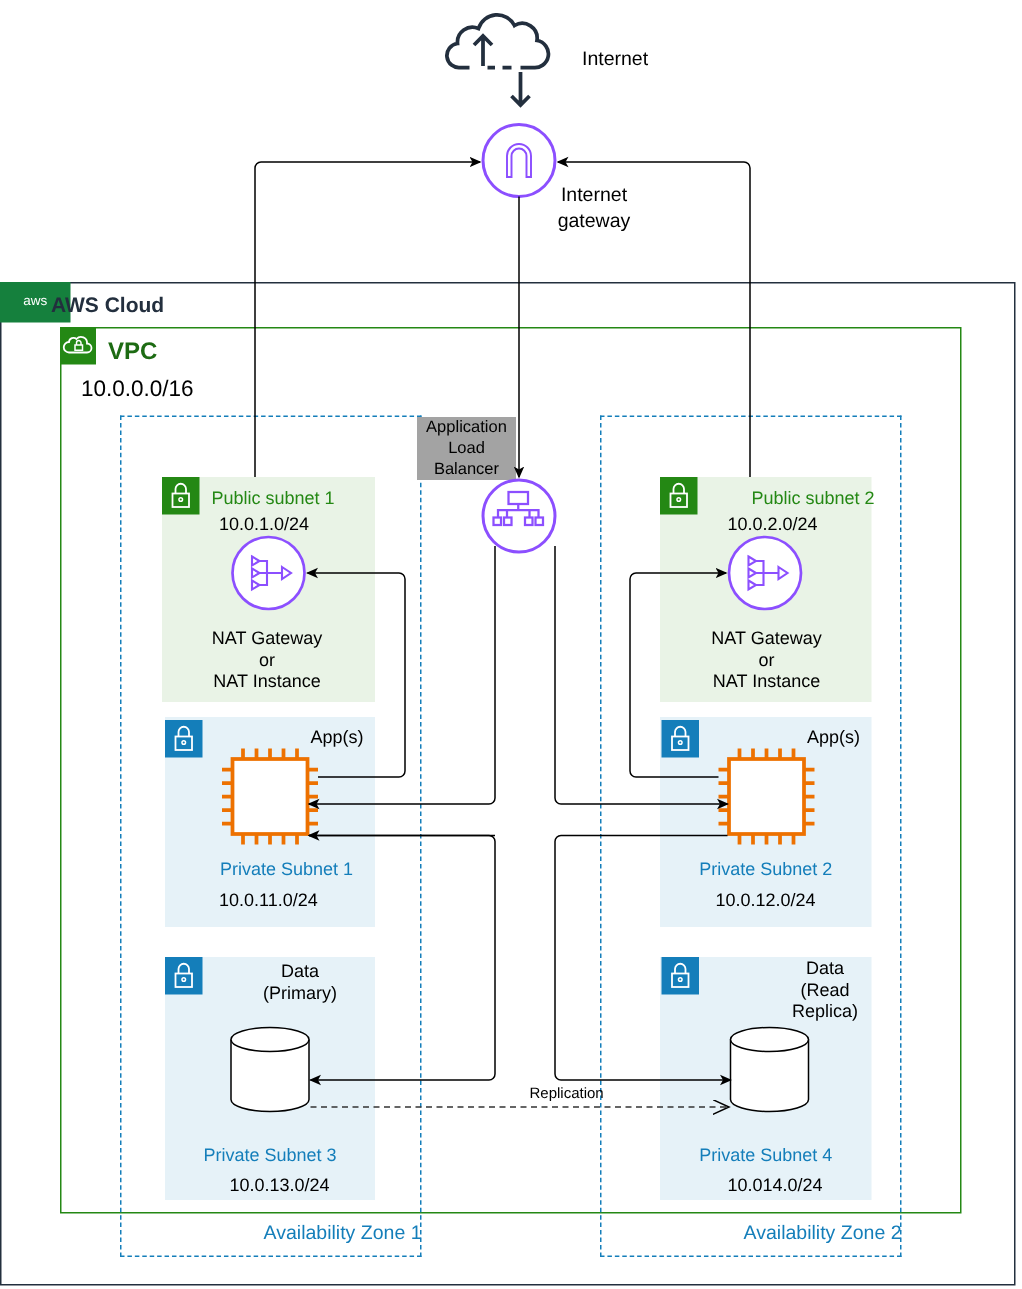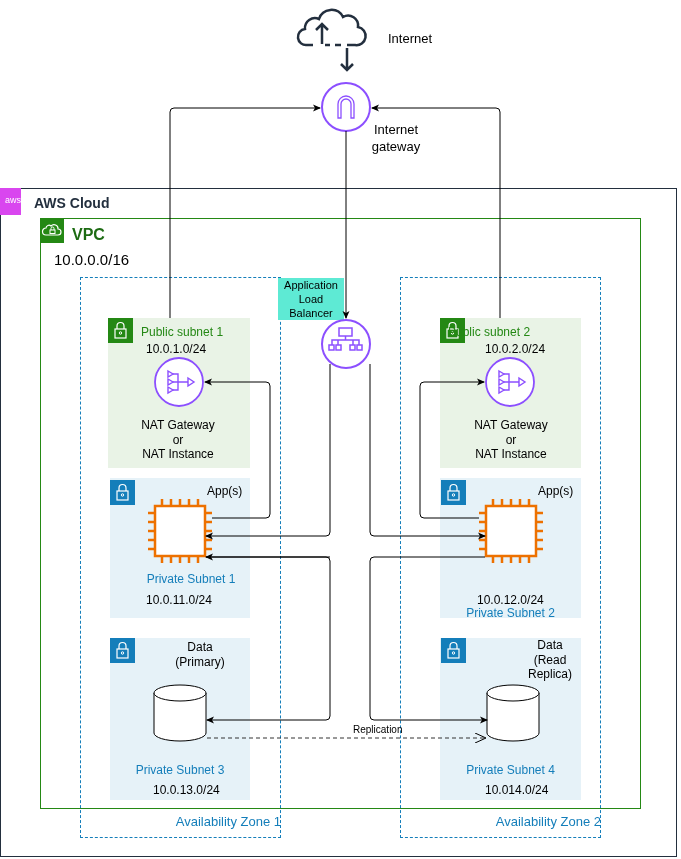--- a/index.html
+++ b/index.html
@@ -1,20 +1,20 @@
 <!DOCTYPE html>
 <html><head>
 <meta charset="utf-8">
 <style>
   html, body { margin: 0; padding: 0; background: #ffffff; }
   body { width: 681px; height: 859px; position: relative; overflow: hidden;
          font-family: "Liberation Sans", sans-serif; font-size: 12px; color: #000; }
   .abs { position: absolute; }
   .cloud-box { left: 0px; top: 188px; width: 677px; height: 669px; border: 1px solid #232f3e; box-sizing: border-box; }
-  .aws-badge { left: 0px; top: 188px; width: 21px; height: 27px; background: #d946ef; color: #fff; font-size: 9px; text-align: right; line-height: 24px; }
+  .aws-badge { left: 0px; top: 188px; width: 47px; height: 27px; background: #15803d; color: #fff; font-size: 9px; text-align: center; line-height: 24px; }
   .cloud-title { left: 34px; top: 195px; font-weight: bold; font-size: 14px; color: #232f3e; }
   .vpc-box { left: 40px; top: 218px; width: 601px; height: 591px; border: 1px solid #248814; box-sizing: border-box; }
   .vpc-badge { left: 40px; top: 218px; width: 24px; height: 25px; background: #248814; }
   .vpc-title { left: 72px; top: 226px; font-weight: bold; font-size: 16px; color: #1d6b13; }
   .vpc-cidr { left: 54px; top: 251px; font-size: 15px; }
   .az { border: 1px dashed #147eba; box-sizing: border-box; }
   .az1 { left: 80px; top: 277px; width: 201px; height: 561px; }
   .az2 { left: 400px; top: 277px; width: 201px; height: 561px; }
   .az-label { color: #147eba; font-size: 13px; text-align: right; width: 201px; }
   .pub { background: #e9f3e6; }
@@ -59,21 +59,21 @@
     </svg>
 </div>
 <div class="abs lock-green" style="left:440px; top:318px;">
   <svg width="25" height="25" viewBox="0 0 25 25">
       <rect x="7" y="11" width="11" height="9" fill="none" stroke="#fff" stroke-width="1.2"></rect>
       <path d="M9 11 v-3 a3.5 3.5 0 0 1 7 0 v3" fill="none" stroke="#fff" stroke-width="1.2"></path>
       <circle cx="12.5" cy="15" r="1.2" fill="none" stroke="#fff"></circle>
     </svg>
 </div>
 <div class="abs pub-title" style="left:141px; top:325px;">Public subnet 1</div>
-<div class="abs pub-title" style="left:448px; top:325px;">Public subnet 2</div>
+<div class="abs pub-title" style="left:501px; top:325px;">Public subnet 2</div>
 <div class="abs" style="left:146px; top:342px;">10.0.1.0/24</div>
 <div class="abs" style="left:485px; top:342px;">10.0.2.0/24</div>
 
 <div class="abs center-text" style="left:118px; top:418px; width:120px; line-height:14.5px;">
   <div>NAT Gateway</div>
   <div>or</div>
   <div>NAT Instance</div>
 </div>
 <div class="abs center-text" style="left:451px; top:418px; width:120px; line-height:14.5px;">
   <div>NAT Gateway</div>
@@ -93,21 +93,21 @@
 <div class="abs lock-blue" style="left:441px; top:480px;">
   <svg width="25" height="25" viewBox="0 0 25 25">
       <rect x="7" y="11" width="11" height="9" fill="none" stroke="#fff" stroke-width="1.2"></rect>
       <path d="M9 11 v-3 a3.5 3.5 0 0 1 7 0 v3" fill="none" stroke="#fff" stroke-width="1.2"></path>
       <circle cx="12.5" cy="15" r="1.2" fill="none" stroke="#fff"></circle>
     </svg>
 </div>
 <div class="abs" style="left:207px; top:484px;">App(s)</div>
 <div class="abs" style="left:538px; top:484px;">App(s)</div>
 <div class="abs priv-title" style="left:110px; top:572px; width:162px;">Private Subnet 1</div>
-<div class="abs priv-title" style="left:440px; top:606px; width:141px;">Private Subnet 2</div>
+<div class="abs priv-title" style="left:440px; top:572px; width:141px;">Private Subnet 2</div>
 <div class="abs" style="left:146px; top:593px;">10.0.11.0/24</div>
 <div class="abs" style="left:477px; top:593px;">10.0.12.0/24</div>
 
 <div class="abs priv" style="left:110px; top:638px; width:140px; height:162px;"></div>
 <div class="abs priv" style="left:440px; top:638px; width:141px; height:162px;"></div>
 <div class="abs lock-blue" style="left:110px; top:638px;">
   <svg width="25" height="25" viewBox="0 0 25 25">
       <rect x="7" y="11" width="11" height="9" fill="none" stroke="#fff" stroke-width="1.2"></rect>
       <path d="M9 11 v-3 a3.5 3.5 0 0 1 7 0 v3" fill="none" stroke="#fff" stroke-width="1.2"></path>
       <circle cx="12.5" cy="15" r="1.2" fill="none" stroke="#fff"></circle>
@@ -132,21 +132,21 @@
 <div class="abs priv-title" style="left:110px; top:763px; width:140px;">Private Subnet 3</div>
 <div class="abs priv-title" style="left:440px; top:763px; width:141px;">Private Subnet 4</div>
 <div class="abs" style="left:153px; top:783px;">10.0.13.0/24</div>
 <div class="abs" style="left:485px; top:783px;">10.014.0/24</div>
 
 <div class="abs" style="left:388px; top:31px; font-size:13px;">Internet</div>
 <div class="abs center-text" style="left:362px; top:121px; width:68px; font-size:13px; line-height:17px;">
   <div>Internet</div>
   <div>gateway</div>
 </div>
-<div class="abs center-text" style="left:278px; top:278px; width:66px; font-size:11px; line-height:14px; background:#5eead4;">
+<div class="abs center-text" style="left:278px; top:278px; width:66px; font-size:11px; line-height:14px; background:#a3a3a3;">
   <div>Application</div>
   <div>Load</div>
   <div>Balancer</div>
 </div>
 <div class="abs" style="left:353px; top:724px; font-size:10px;">Replication</div>
 
 <svg class="overlay" width="681" height="859" viewBox="0 0 681 859">
   <defs>
     <marker id="arr" markerWidth="8" markerHeight="8" refX="7" refY="4" orient="auto" markerUnits="userSpaceOnUse">
       <path d="M0,0.5 L8,4 L0,7.5 L2,4 z" fill="#000"></path>

